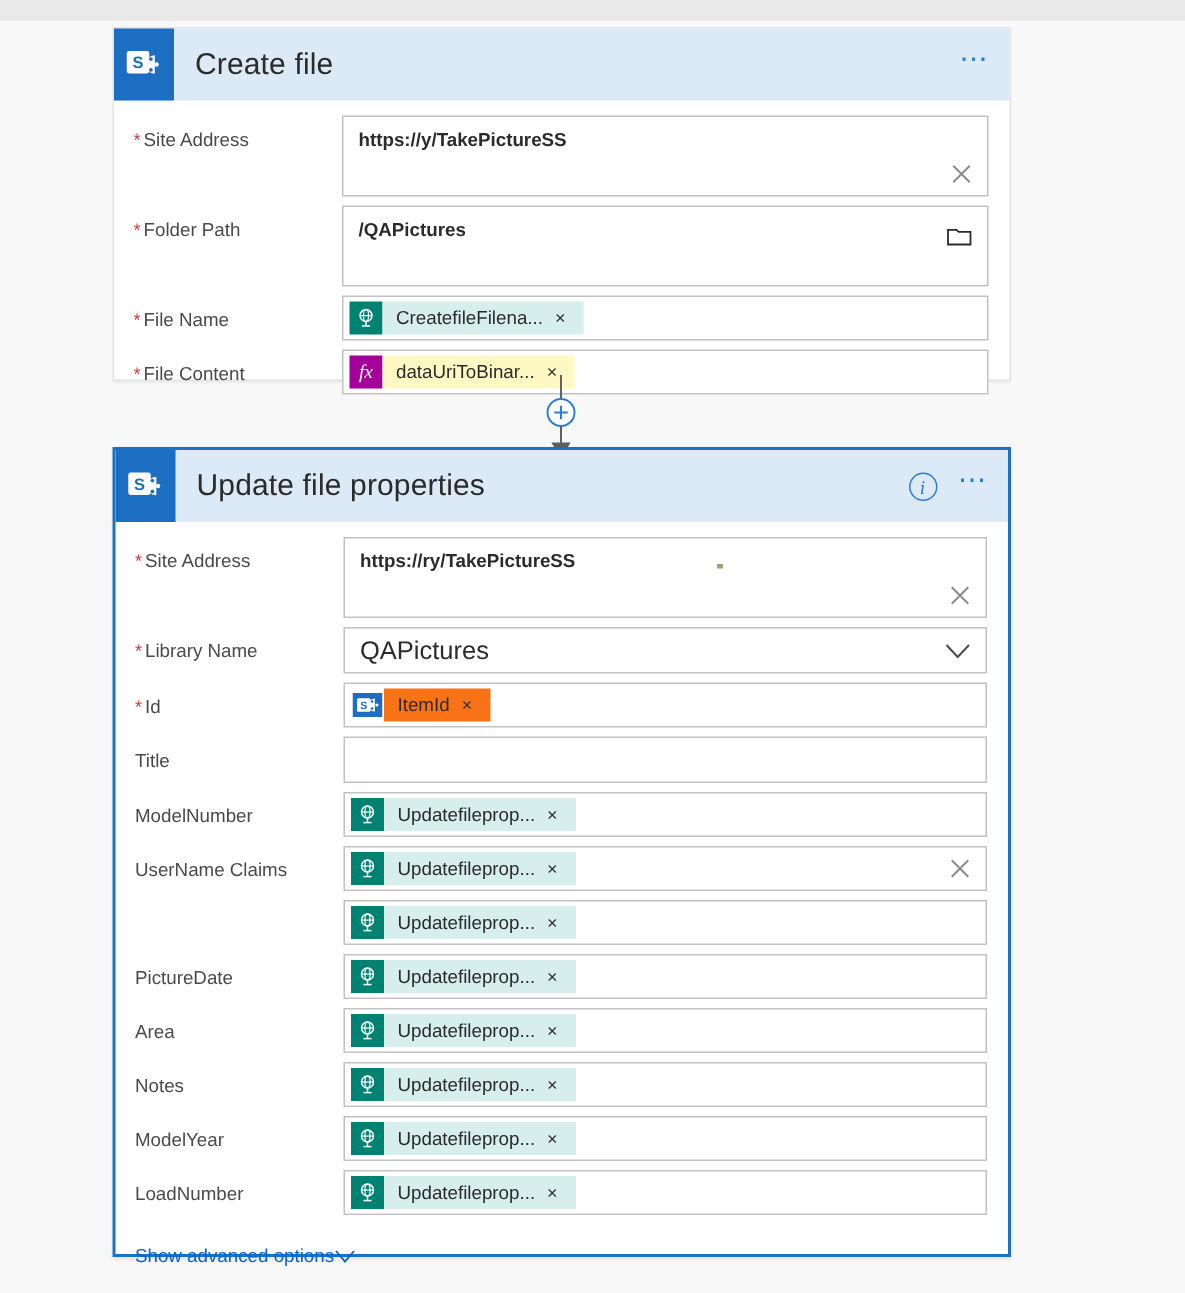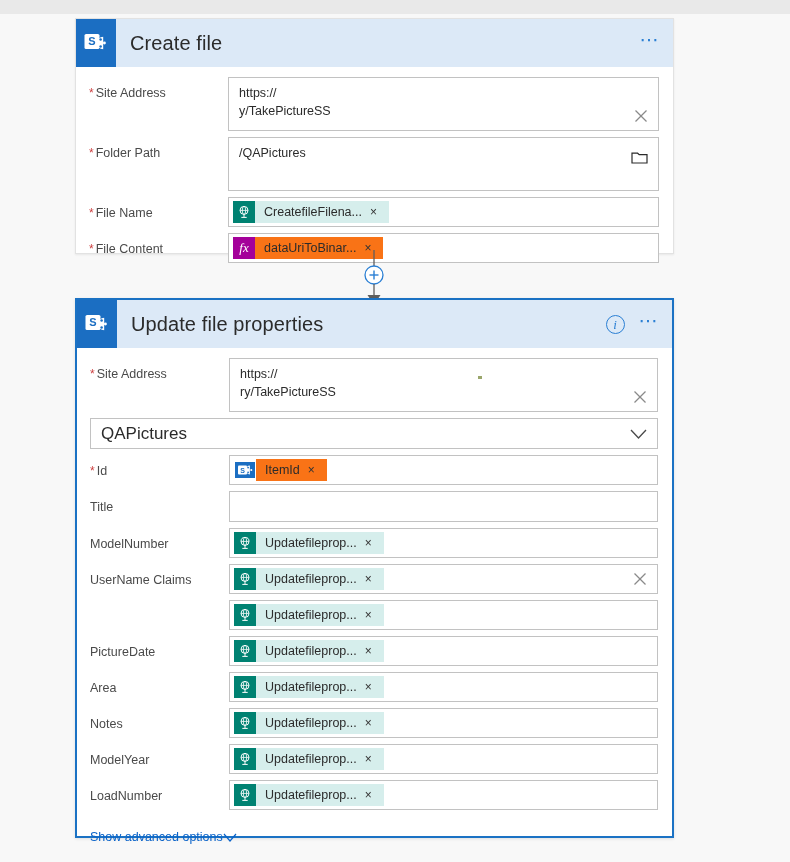--- a/index.html
+++ b/index.html
@@ -140,24 +140,25 @@
     padding: 0;
   }
   .field-text {
     font-size: 17px;
     color: #2b2b2b;
     padding-left: 2px;
   }
   .twoline {
     padding: 6px 30px 6px 10px;
     display: flex;
-    flex-direction: column;
+    flex-direction: row;
     justify-content: center;
     height: 100%;
     box-sizing: border-box;
+    font-weight: bold;
   }
   .twoline span {
     font-size: 12.5px;
     color: #2b2b2b;
     line-height: 18px;
   }
   .redact-dot {
     position: absolute;
     width: 4px; height: 3px;
     background: #9aa66b;
@@ -211,21 +212,21 @@
   .chip-body {
     height: 22px;
     display: flex;
     align-items: center;
     padding: 0 12px 0 9px;
     font-size: 12.5px;
     color: #2b2b2b;
     gap: 8px;
   }
   .chip-body.teal { background: #d6eeec; }
-  .chip-body.magenta { background: #f97316; }
+  .chip-body.magenta { background: #fef9c3; }
   .chip-body.spblue { background: #f97316; text-align: right; }
   .chip-x {
     font-size: 12px;
     color: #333333;
     line-height: 1;
   }
   .fx {
     font-family: "Liberation Serif", serif;
     font-style: italic;
     color: #ffffff;
@@ -394,20 +395,23 @@
         </div>
         <div class="redact-dot"></div>
         <svg class="clear-x" viewBox="0 0 16 16">
           <line x1="2.5" y1="2.5" x2="13.5" y2="13.5" stroke="#8a8a8a" stroke-width="1.3"></line>
           <line x1="13.5" y1="2.5" x2="2.5" y2="13.5" stroke="#8a8a8a" stroke-width="1.3"></line>
         </svg>
       </div>
     </div>
 
     <div class="row">
+      <div class="row-label">
+        <span class="req">*</span><span>Library Name</span>
+      </div>
       <div class="field" style="min-height:31px">
         <span class="field-text">QAPictures</span>
         <svg class="chev" width="17" height="11" viewBox="0 0 17 11">
           <polyline points="1,1.5 8.5,9.5 16,1.5" fill="none" stroke="#4a4a4a" stroke-width="1.3"></polyline>
         </svg>
       </div>
     </div>
 
     <div class="row">
       <div class="row-label">

